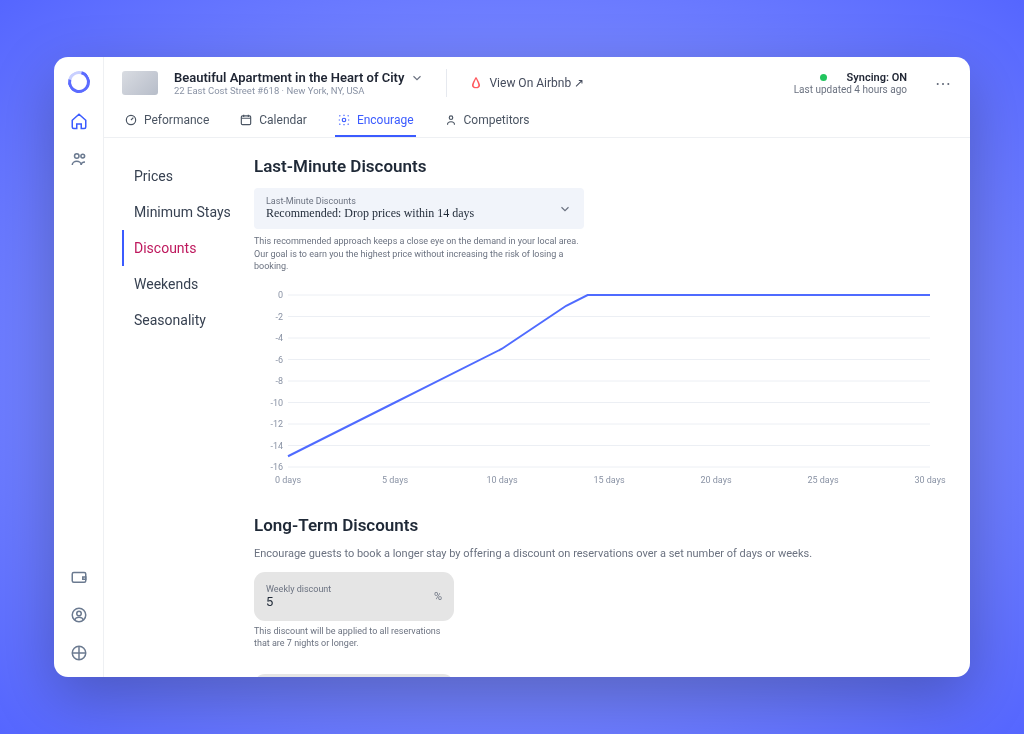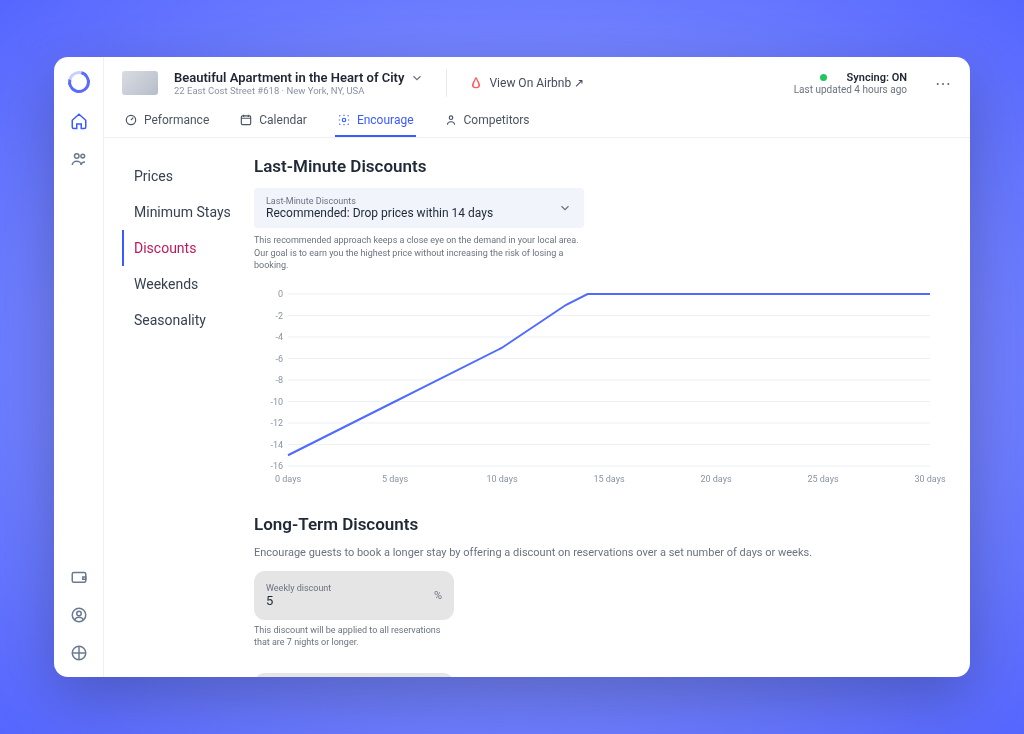--- a/index.html
+++ b/index.html
@@ -70,21 +70,21 @@
     font-size: 14px;
     color:#374151;
     flex-shrink:0;
   }
   .subnav-item { padding:10px 0 10px 10px; cursor:pointer; border-left:2px solid transparent;}
   .subnav-item.active { color:#be185d; border-left-color:#3b5bff;}
   .content { flex:1; padding: 18px 24px 18px 10px; overflow:auto;}
   h2 { font-size:17px; font-weight:600; color:#1f2937; margin-bottom:12px;}
   .select-box { background:#f1f4fa; border-radius:4px; padding:8px 12px; width:330px; position:relative; cursor:pointer; margin-bottom:6px;}
   .select-label { font-size:9px; color:#6b7280;}
-  .select-value { font-size:12px; color:#1f2937;}
+  .select-value { font-size:12px; color:#1f2937;font-family:Liberation Serif, serif;}
   .select-chevron { position:absolute; right:12px; top:50%; transform:translateY(-50%); color:#6b7280;}
   .hint { font-size:9px; color:#6b7280; max-width:330px; line-height:1.4; margin-bottom:14px;}
   .chart { width:100%; height:200px; }
   .section2 { margin-top:28px;}
   .sub-desc { font-size:11px; color:#6b7280; margin-bottom:12px;}
   .input-box { background:#e5e5e5; border-radius:11px; padding:12px 12px; width:200px; position:relative; margin-bottom:4px;}
   .input-label { font-size:9px; color:#6b7280;}
   .input-value { font-size:13px; color:#1f2937;}
   .input-suffix { position:absolute; right:12px; top:50%; transform:translateY(-50%); font-size:11px; color:#6b7280;}
   svg { display:block; }

